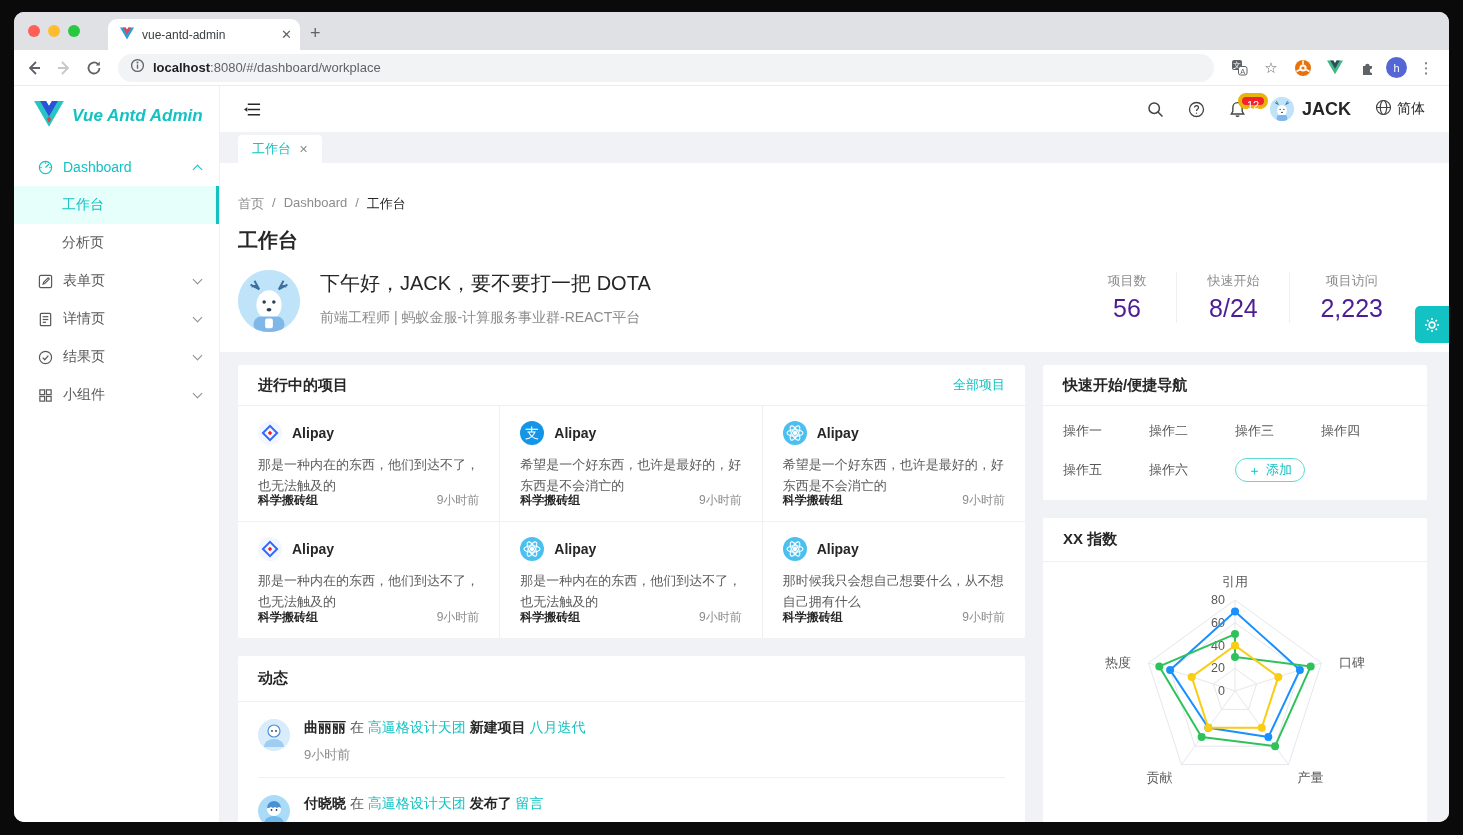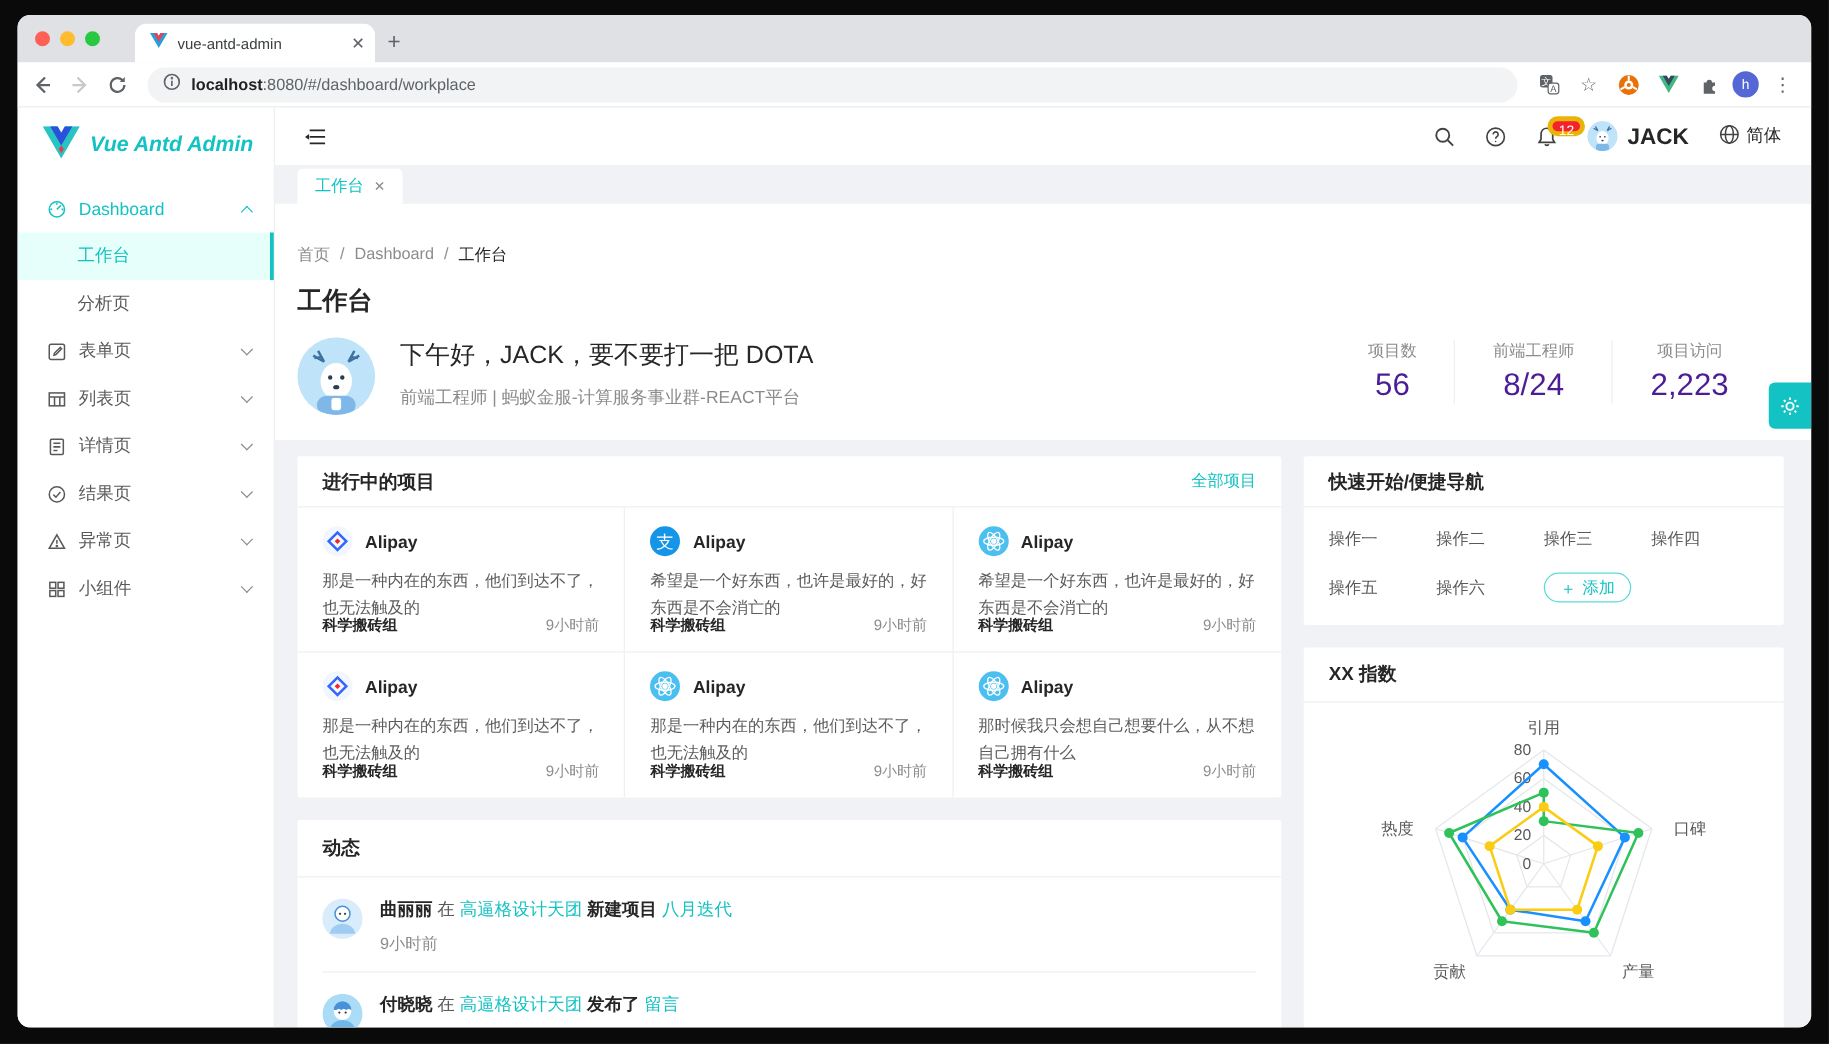--- a/index.html
+++ b/index.html
@@ -234,60 +234,37 @@
                 <rect x="1.5" y="1.5" width="13" height="13" rx="1.5"></rect>
                 <path d="M10.8 4.2 L6 9 L5.5 10.7 L7.2 10.2 L12 5.4 Z"></path>
               </svg>
           </span>
           <span class="lbl">表单页</span>
           <span class="chev"></span>
         </div>
         <div class="mi">
           <span class="micon">
             <svg width="15" height="15" viewBox="0 0 16 16" fill="none" stroke="#595959" stroke-width="1.3">
-                <rect x="1.5" y="2.5" width="13" height="11"></rect>
-                <line x1="1.5" y1="6" x2="14.5" y2="6"></line>
-                <line x1="6" y1="6" x2="6" y2="13.5"></line>
-                <line x1="10.5" y1="6" x2="10.5" y2="13.5"></line>
-              </svg>
-          </span>
-          <span class="lbl">列表页</span>
-          <span class="chev"></span>
-        </div>
-        <div class="mi">
-          <span class="micon">
-            <svg width="15" height="15" viewBox="0 0 16 16" fill="none" stroke="#595959" stroke-width="1.3">
                 <rect x="2.5" y="1.5" width="11" height="13" rx="1"></rect>
                 <line x1="5" y1="5" x2="11" y2="5"></line>
                 <line x1="5" y1="8" x2="11" y2="8"></line>
                 <line x1="5" y1="11" x2="8.5" y2="11"></line>
               </svg>
           </span>
           <span class="lbl">详情页</span>
           <span class="chev"></span>
         </div>
         <div class="mi">
           <span class="micon">
             <svg width="15" height="15" viewBox="0 0 16 16" fill="none" stroke="#595959" stroke-width="1.3">
                 <circle cx="8" cy="8" r="6.5"></circle>
                 <path d="M5 8.2 L7.2 10.4 L11 6"></path>
               </svg>
           </span>
           <span class="lbl">结果页</span>
-          <span class="chev"></span>
-        </div>
-        <div class="mi">
-          <span class="micon">
-            <svg width="15" height="15" viewBox="0 0 16 16" fill="none" stroke="#595959" stroke-width="1.3">
-                <path d="M8 2 L14.5 13.5 H1.5 Z"></path>
-                <line x1="8" y1="6.5" x2="8" y2="9.5"></line>
-                <circle cx="8" cy="11.5" r="0.5" fill="#595959"></circle>
-              </svg>
-          </span>
-          <span class="lbl">异常页</span>
           <span class="chev"></span>
         </div>
         <div class="mi">
           <span class="micon">
             <svg width="15" height="15" viewBox="0 0 16 16" fill="none" stroke="#595959" stroke-width="1.3">
                 <rect x="2" y="2" width="5" height="5"></rect>
                 <rect x="9" y="2" width="5" height="5"></rect>
                 <rect x="2" y="9" width="5" height="5"></rect>
                 <rect x="9" y="9" width="5" height="5"></rect>
               </svg>
@@ -391,21 +368,21 @@
           <div>
             <div class="wgreet">下午好，JACK，要不要打一把 DOTA</div>
             <div class="wsub">前端工程师 | 蚂蚁金服-计算服务事业群-REACT平台</div>
           </div>
           <div class="stats">
             <div class="stat">
               <div class="sl">项目数</div>
               <div class="sv">56</div>
             </div>
             <div class="stat">
-              <div class="sl">前端工程师</div>
+              <div class="sl">快速开始</div>
               <div class="sv">8/24</div>
             </div>
             <div class="stat">
               <div class="sl">项目访问</div>
               <div class="sv">2,223</div>
             </div>
           </div>
         </div>
       </div>
 

